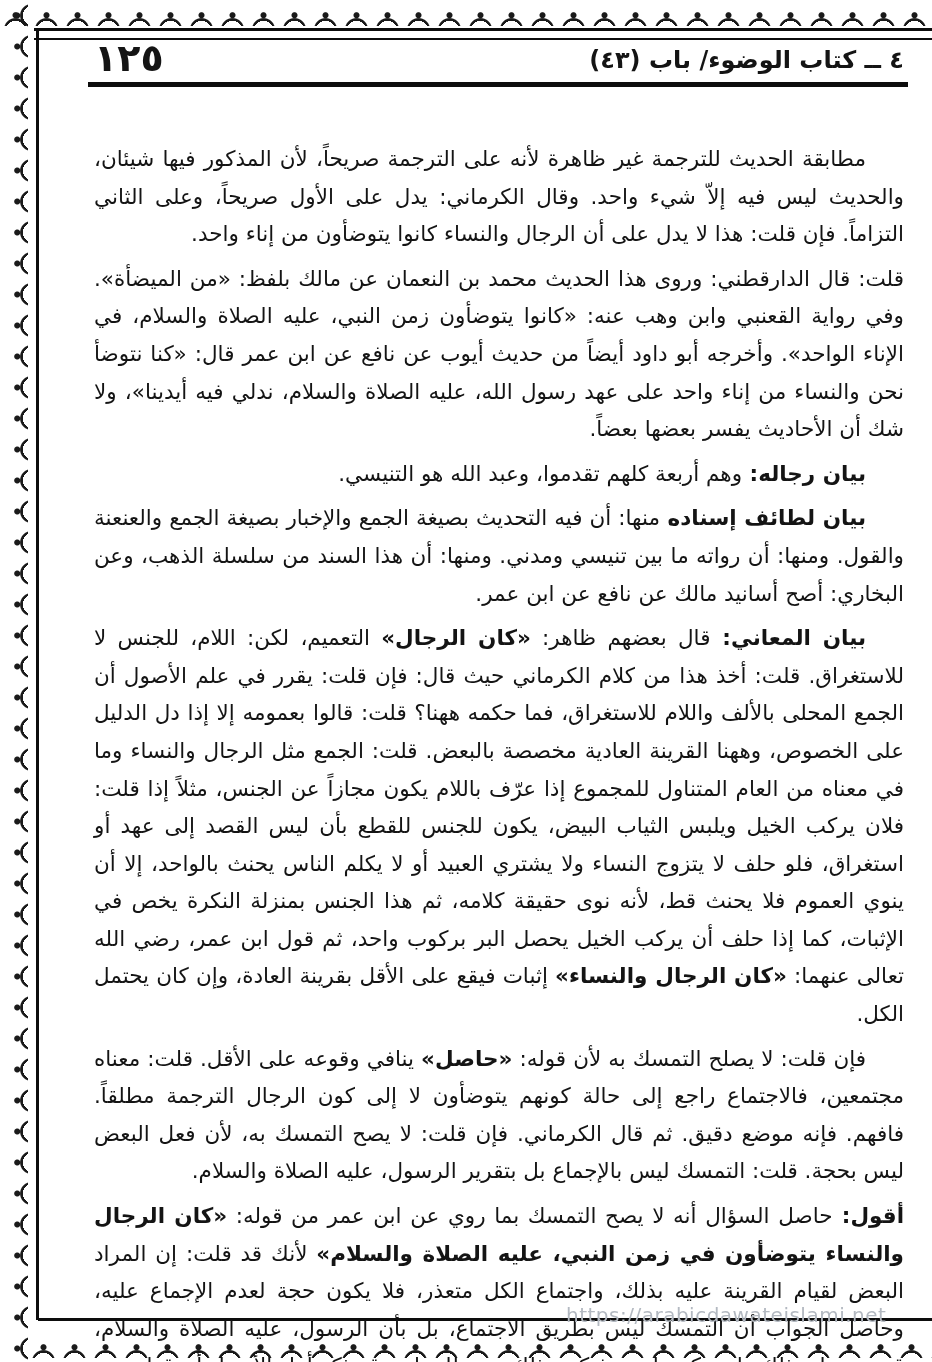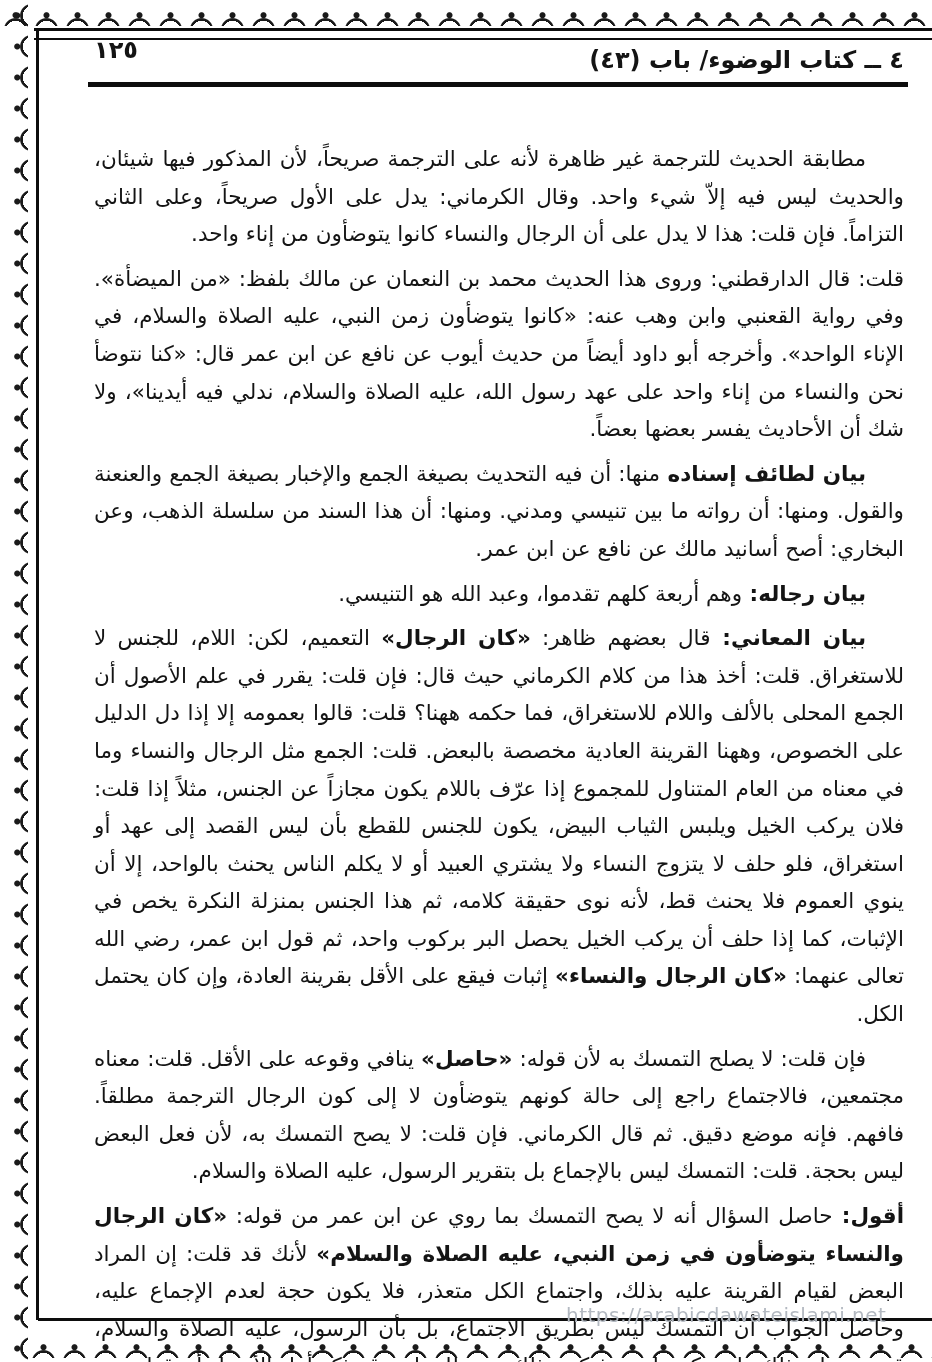--- a/index.html
+++ b/index.html
@@ -42,21 +42,21 @@
   .rule-bottom{
     position:absolute;left:38px;right:0;top:1318px;height:3px;
     background:#0d0d0d;
   }
   
   .header{
     position:absolute;top:40px;left:88px;right:28px;height:40px;
   }
   .page-number{
     position:absolute;left:6px;top:-4px;
-    font-size:24px;font-weight:700;
+    font-size:38px;font-weight:700;
     letter-spacing:2px;
   }
   .header-title{
     position:absolute;right:0;top:6px;
     font-size:24px;font-weight:700;
   }
   .header-rule{
     position:absolute;top:82px;left:88px;right:24px;height:5px;
     background:#0d0d0d;
   }
@@ -94,20 +94,20 @@
 
 <div class="header">
   <div class="page-number">١٢٥</div>
   <div class="header-title">٤ ــ كتاب الوضوء/ باب (٤٣)</div>
 </div>
 <div class="header-rule"></div>
 
 <div class="body-text">
     <p class="para indent"><span>مطابقة الحديث للترجمة غير ظاهرة لأنه على الترجمة صريحاً، لأن المذكور فيها شيئان، والحديث ليس فيه إلاّ شيء واحد. وقال الكرماني: يدل على الأول صريحاً، وعلى الثاني التزاماً. فإن قلت: هذا لا يدل على أن الرجال والنساء كانوا يتوضأون من إناء واحد.</span></p>
     <p class="para"><span>قلت: قال الدارقطني: وروى هذا الحديث محمد بن النعمان عن مالك بلفظ: «من الميضأة». وفي رواية القعنبي وابن وهب عنه: «كانوا يتوضأون زمن النبي، عليه الصلاة والسلام، في الإناء الواحد». وأخرجه أبو داود أيضاً من حديث أيوب عن نافع عن ابن عمر قال: «كنا نتوضأ نحن والنساء من إناء واحد على عهد رسول الله، عليه الصلاة والسلام، ندلي فيه أيدينا»، ولا شك أن الأحاديث يفسر بعضها بعضاً.</span></p>
+    <p class="para indent"><span class="b">بيان رجاله: </span><span>وهم أربعة كلهم تقدموا، وعبد الله هو التنيسي.</span></p>
     <p class="para indent"><span class="b">بيان لطائف إسناده </span><span>منها:  أن فيه التحديث بصيغة الجمع والإخبار بصيغة الجمع والعنعنة والقول. ومنها: أن رواته ما بين تنيسي ومدني. ومنها: أن هذا السند من سلسلة الذهب، وعن البخاري: أصح أسانيد مالك عن نافع عن ابن عمر.</span></p>
-    <p class="para indent"><span class="b">بيان رجاله: </span><span>وهم أربعة كلهم تقدموا، وعبد الله هو التنيسي.</span></p>
     <p class="para indent"><span class="b">بيان المعاني: </span><span>قال بعضهم ظاهر: </span><span class="b">«كان الرجال»</span><span> التعميم، لكن: اللام، للجنس لا للاستغراق. قلت: أخذ هذا من كلام الكرماني حيث قال: فإن قلت: يقرر في علم الأصول أن الجمع المحلى بالألف واللام للاستغراق، فما حكمه ههنا؟ قلت: قالوا بعمومه إلا إذا دل الدليل على الخصوص، وههنا القرينة العادية مخصصة بالبعض. قلت: الجمع مثل الرجال والنساء وما في معناه من العام المتناول للمجموع إذا عرّف باللام يكون مجازاً عن الجنس، مثلاً إذا قلت: فلان يركب الخيل ويلبس الثياب البيض، يكون للجنس للقطع بأن ليس القصد إلى عهد أو استغراق، فلو حلف لا يتزوج النساء ولا يشتري العبيد أو لا يكلم الناس يحنث بالواحد، إلا أن ينوي العموم فلا يحنث قط، لأنه نوى حقيقة كلامه، ثم هذا الجنس بمنزلة النكرة يخص في الإثبات، كما إذا حلف أن يركب الخيل يحصل البر بركوب واحد، ثم قول ابن عمر، رضي الله تعالى عنهما: </span><span class="b">«كان الرجال والنساء»</span><span> إثبات فيقع على الأقل بقرينة العادة، وإن كان يحتمل الكل.</span></p>
     <p class="para indent"><span>فإن قلت: لا يصلح التمسك به لأن قوله: </span><span class="b">«حاصل»</span><span> ينافي وقوعه على الأقل. قلت: معناه مجتمعين، فالاجتماع راجع إلى حالة كونهم يتوضأون لا إلى كون الرجال الترجمة مطلقاً. فافهم. فإنه موضع دقيق. ثم قال الكرماني. فإن قلت: لا يصح التمسك به، لأن فعل البعض ليس بحجة. قلت: التمسك ليس بالإجماع بل بتقرير الرسول، عليه الصلاة والسلام.</span></p>
     <p class="para"><span class="b">أقول: </span><span>حاصل السؤال أنه لا يصح التمسك بما روي عن ابن عمر من قوله: </span><span class="b">«كان الرجال والنساء يتوضأون في زمن النبي، عليه الصلاة والسلام»</span><span> لأنك قد قلت: إن المراد البعض لقيام القرينة عليه بذلك، واجتماع الكل متعذر، فلا يكون حجة لعدم الإجماع عليه، وحاصل الجواب أن التمسك ليس بطريق الاجتماع، بل بأن الرسول، عليه الصلاة والسلام، قررهم على ذلك ولم ينكر عليهم، فيكون ذلك حجة للجواز. وقد ذكر أهل الأصول أن قول</span></p>
   </div>
 
 <div class="watermark">https://arabicdawateislami.net</div>
 
 </body></html>

